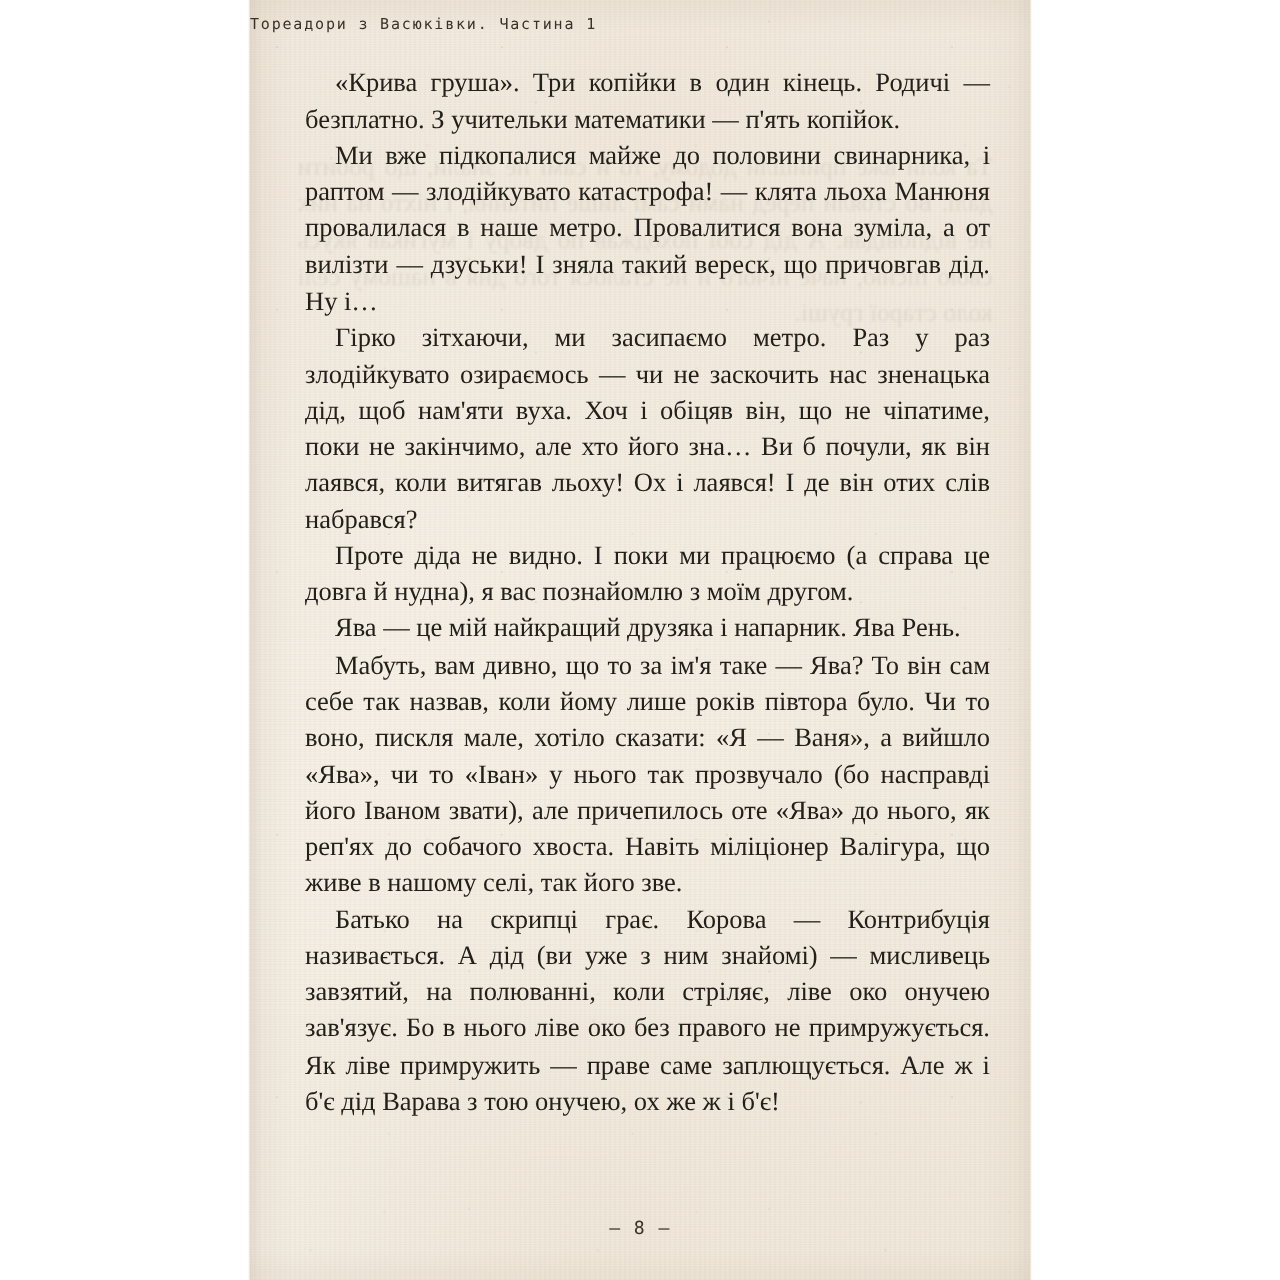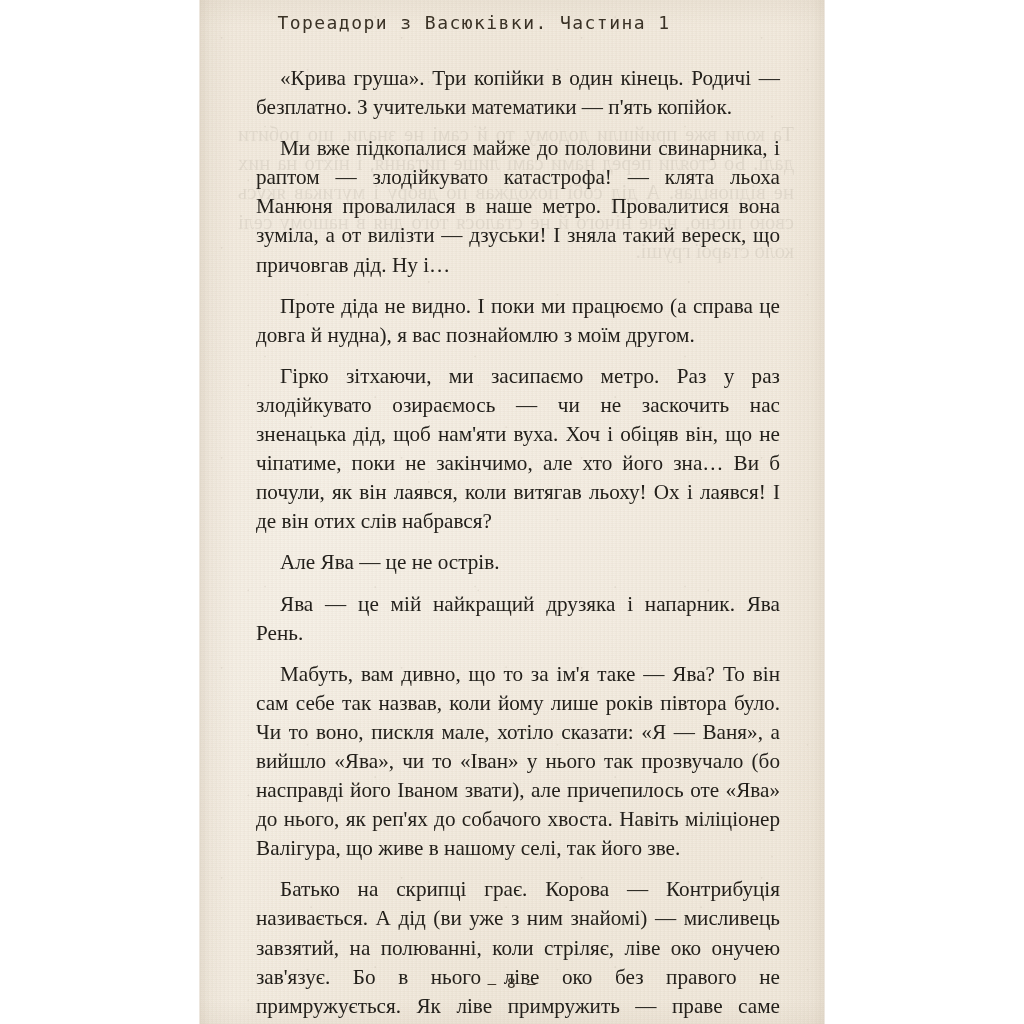--- a/index.html
+++ b/index.html
@@ -88,23 +88,22 @@
     white-space: pre-wrap;
     word-break: break-word;
   }
 
   
   #running-head {
     position: absolute;
     left: 0;
     top: 12px;
     width: 548px;
-    text-align: center;
     font-family: "DejaVu Sans Mono", "Liberation Mono", monospace;
-    font-size: 18px;
+    font-size: 12px;
     letter-spacing: 1.45px;
     color: #3a3226;
     white-space: nowrap;
   }
 
   
   #text-block {
     position: absolute;
     left: 44px;
     top: 52px;
@@ -112,21 +111,21 @@
     font-family: "Liberation Serif", "DejaVu Serif", serif;
     font-size: 21.2px;
     line-height: 29.1px;
     color: #23201b;
     text-align: justify;
     text-justify: inter-word;
     -webkit-font-smoothing: antialiased;
   }
 
   #text-block p {
-    margin: 12px;
+    margin: 0;
     text-indent: 24px;
     hyphens: manual;
   }
 
   
   #folio {
     position: absolute;
     left: 0;
     bottom: 33px;
     width: 624px;
@@ -164,23 +163,22 @@
 
     <div id="page-shading"></div>
 
     <div id="bleed-through">Та коли вже прийшли додому, то й самі не знали, що робити далі. Бо стояли перед нами самі лише питання, і ніхто на них не відповідав. А дід собі походжав по двору і мугикав якусь свою пісню, наче нічого й не сталося того дня в нашому селі коло старої груші.</div>
 
     <div id="running-head">Тореадори з Васюківки. Частина 1</div>
 
     <div id="text-block">
       <p>«Крива груша». Три копійки в один кінець. Родичі — безплатно. З учительки математики — п'ять копійок.</p>
       <p>Ми вже підкопалися майже до половини свинарника, і раптом — злодійкувато катастрофа! — клята льоха Манюня провалилася в наше метро. Провалитися вона зуміла, а от вилізти — дзуськи! І зняла такий вереск, що причовгав дід. Ну і…</p>
+      <p>Гірко зітхаючи, ми засипаємо метро. Раз у раз злодійкувато озираємось — чи не заскочить нас зненацька дід, щоб нам'яти вуха. Хоч і обіцяв він, що не чіпатиме, поки не закінчимо, але хто його зна… Ви б почули, як він лаявся, коли витягав льоху! Ох і лаявся! І де він отих слів набрався?</p>
       <p>Проте діда не видно. І поки ми працюємо (а справа це довга й нудна), я вас познайомлю з моїм другом.</p>
-      <p>Гірко зітхаючи, ми засипаємо метро. Раз у раз злодійкувато озираємось — чи не заскочить нас зненацька дід, щоб нам'яти вуха. Хоч і обіцяв він, що не чіпатиме, поки не закінчимо, але хто його зна… Ви б почули, як він лаявся, коли витягав льоху! Ох і лаявся! І де він отих слів набрався?</p>
-      <p>Але Ява — це не острів.</p>
       <p>Ява — це мій найкращий друзяка і напарник. Ява Рень.</p>
       <p>Мабуть, вам дивно, що то за ім'я таке — Ява? То він сам себе так назвав, коли йому лише років півтора було. Чи то воно, пискля мале, хотіло сказати: «Я — Ваня», а вийшло «Ява», чи то «Іван» у нього так прозвучало (бо насправді його Іваном звати), але причепилось оте «Ява» до нього, як реп'ях до собачого хвоста. Навіть міліціонер Валігура, що живе в нашому селі, так його зве.</p>
       <p>Батько на скрипці грає. Корова — Контрибуція називається. А дід (ви уже з ним знайомі) — мисливець завзятий, на полюванні, коли стріляє, ліве око онучею зав'язує. Бо в нього ліве око без правого не примружується. Як ліве примружить — праве саме заплющується. Але ж і б'є дід Варава з тою онучею, ох же ж і б'є!</p>
 
     </div>
 
     <div id="folio">— 8 —</div>
 
     <div id="speckles"></div>
   </div>

